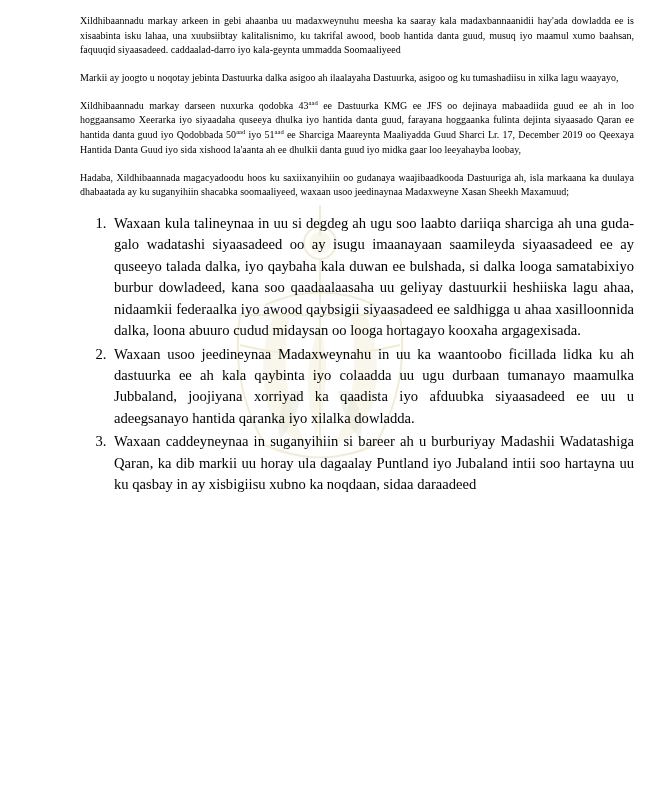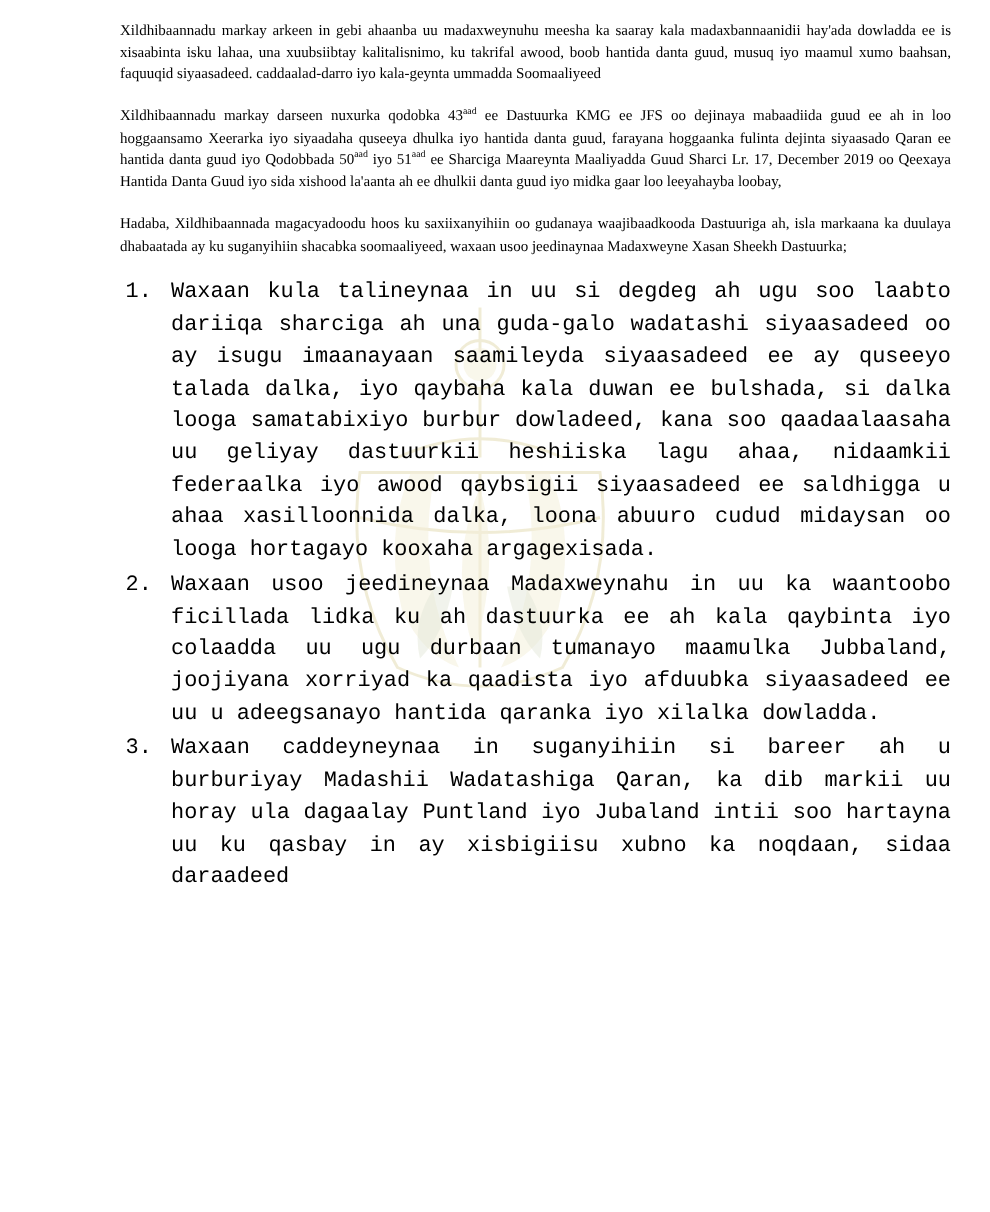--- a/index.html
+++ b/index.html
@@ -48,21 +48,20 @@
     margin: 0;
     padding-left: 30px;
     font-size: 14.6px;
     line-height: 1.47;
   }
   ol.numlist li {
     text-align: justify;
     text-justify: inter-word;
     margin-bottom: 2px;
     padding-left: 4px;
-    font-family: Liberation Mono, monospace;
   }
   sup {
     font-size: 0.66em;
     vertical-align: super;
     line-height: 0;
   }
 </style>
 </head>
 <body>
 
@@ -88,24 +87,25 @@
       <path d="M120 196 q-16 24 -10 48 q16 -16 22 -48 z"></path>
       <path d="M180 196 q16 24 10 48 q-16 -16 -22 -48 z"></path>
     </g>
   </svg>
 
   <div class="content">
 
     <p class="para">Xildhibaannadu markay arkeen in gebi ahaanba uu madaxweynuhu meesha ka saaray kala madaxbannaanidii hay'ada dowladda ee is xisaabinta isku lahaa, una xuubsiibtay kalitalisnimo, ku takrifal awood, boob hantida danta guud, musuq iyo maamul xumo baahsan, faquuqid siyaasadeed. caddaalad-darro iyo kala-geynta ummadda Soomaaliyeed</p>
 
 
+    <p class="para">Markii ay joogto u noqotay jebinta Dastuurka dalka asigoo ah ilaalayaha Dastuurka, asigoo og ku tumashadiisu in xilka lagu waayayo,</p>
 
     <p class="para"><span>Xildhibaannadu markay darseen nuxurka qodobka 43</span><sup>aad</sup><span> ee Dastuurka KMG ee JFS oo dejinaya mabaadiida guud ee ah in loo hoggaansamo Xeerarka iyo siyaadaha quseeya dhulka iyo hantida danta guud, farayana hoggaanka fulinta dejinta siyaasado Qaran ee hantida danta guud iyo Qodobbada 50</span><sup>aad</sup><span> iyo 51</span><sup>aad</sup><span> ee Sharciga Maareynta Maaliyadda Guud Sharci Lr. 17, December 2019 oo Qeexaya Hantida Danta Guud iyo sida xishood la'aanta ah ee dhulkii danta guud iyo midka gaar loo leeyahayba loobay,</span></p>
 
-    <p class="para">Hadaba, Xildhibaannada magacyadoodu hoos ku saxiixanyihiin oo gudanaya waajibaadkooda Dastuuriga ah, isla markaana ka duulaya dhabaatada ay ku suganyihiin shacabka soomaaliyeed, waxaan usoo jeedinaynaa Madaxweyne Xasan Sheekh Dastuurka;</p>
+    <p class="para">Hadaba, Xildhibaannada magacyadoodu hoos ku saxiixanyihiin oo gudanaya waajibaadkooda Dastuuriga ah, isla markaana ka duulaya dhabaatada ay ku suganyihiin shacabka soomaaliyeed, waxaan usoo jeedinaynaa Madaxweyne Xasan Sheekh Maxamuud;</p>
 
     <ol class="numlist">
       <li>Waxaan kula talineynaa in uu si degdeg ah ugu soo laabto dariiqa sharciga ah una guda-galo wadatashi siyaasadeed oo ay isugu imaanayaan saamileyda siyaasadeed ee ay quseeyo talada dalka, iyo qaybaha kala duwan ee bulshada, si dalka looga samatabixiyo burbur dowladeed, kana soo qaadaalaasaha uu geliyay dastuurkii heshiiska lagu ahaa, nidaamkii federaalka iyo awood qaybsigii siyaasadeed ee saldhigga u ahaa xasilloonnida dalka, loona abuuro cudud midaysan oo looga hortagayo kooxaha argagexisada.</li>
       <li>Waxaan usoo jeedineynaa Madaxweynahu in uu ka waantoobo ficillada lidka ku ah dastuurka ee ah kala qaybinta iyo colaadda uu ugu durbaan tumanayo maamulka Jubbaland, joojiyana xorriyad ka qaadista iyo afduubka siyaasadeed ee uu u adeegsanayo hantida qaranka iyo xilalka dowladda.</li>
       <li>Waxaan caddeyneynaa in suganyihiin si bareer ah u burburiyay Madashii Wadatashiga Qaran, ka dib markii uu horay ula dagaalay Puntland iyo Jubaland intii soo hartayna uu ku qasbay in ay xisbigiisu xubno ka noqdaan, sidaa daraadeed</li>
     </ol>
 
   </div>
 </div>
 

